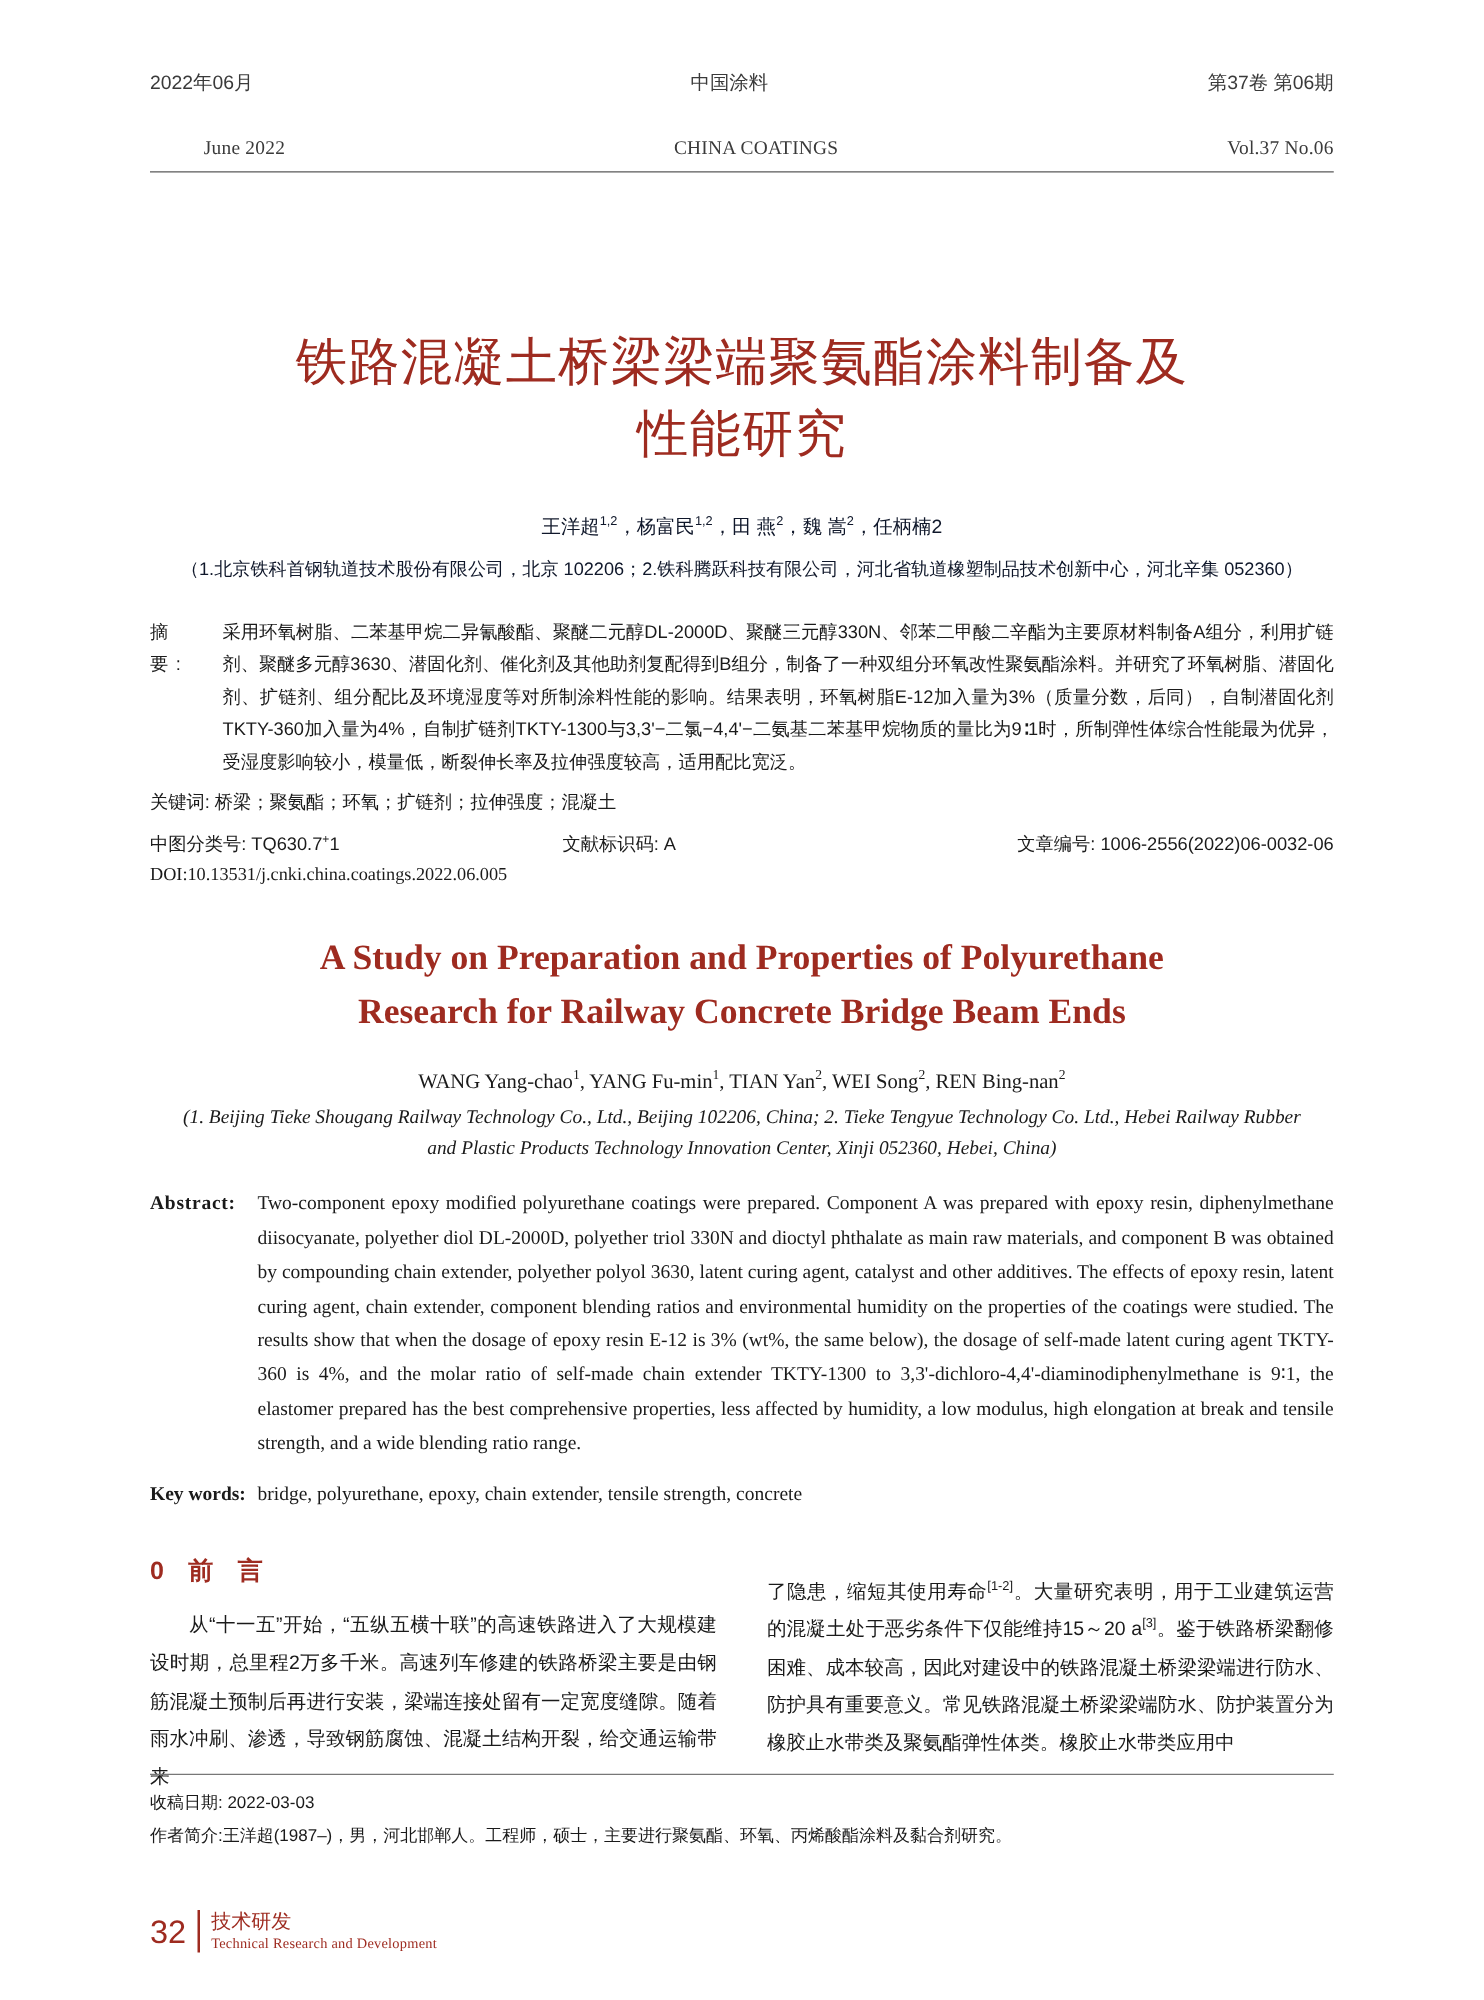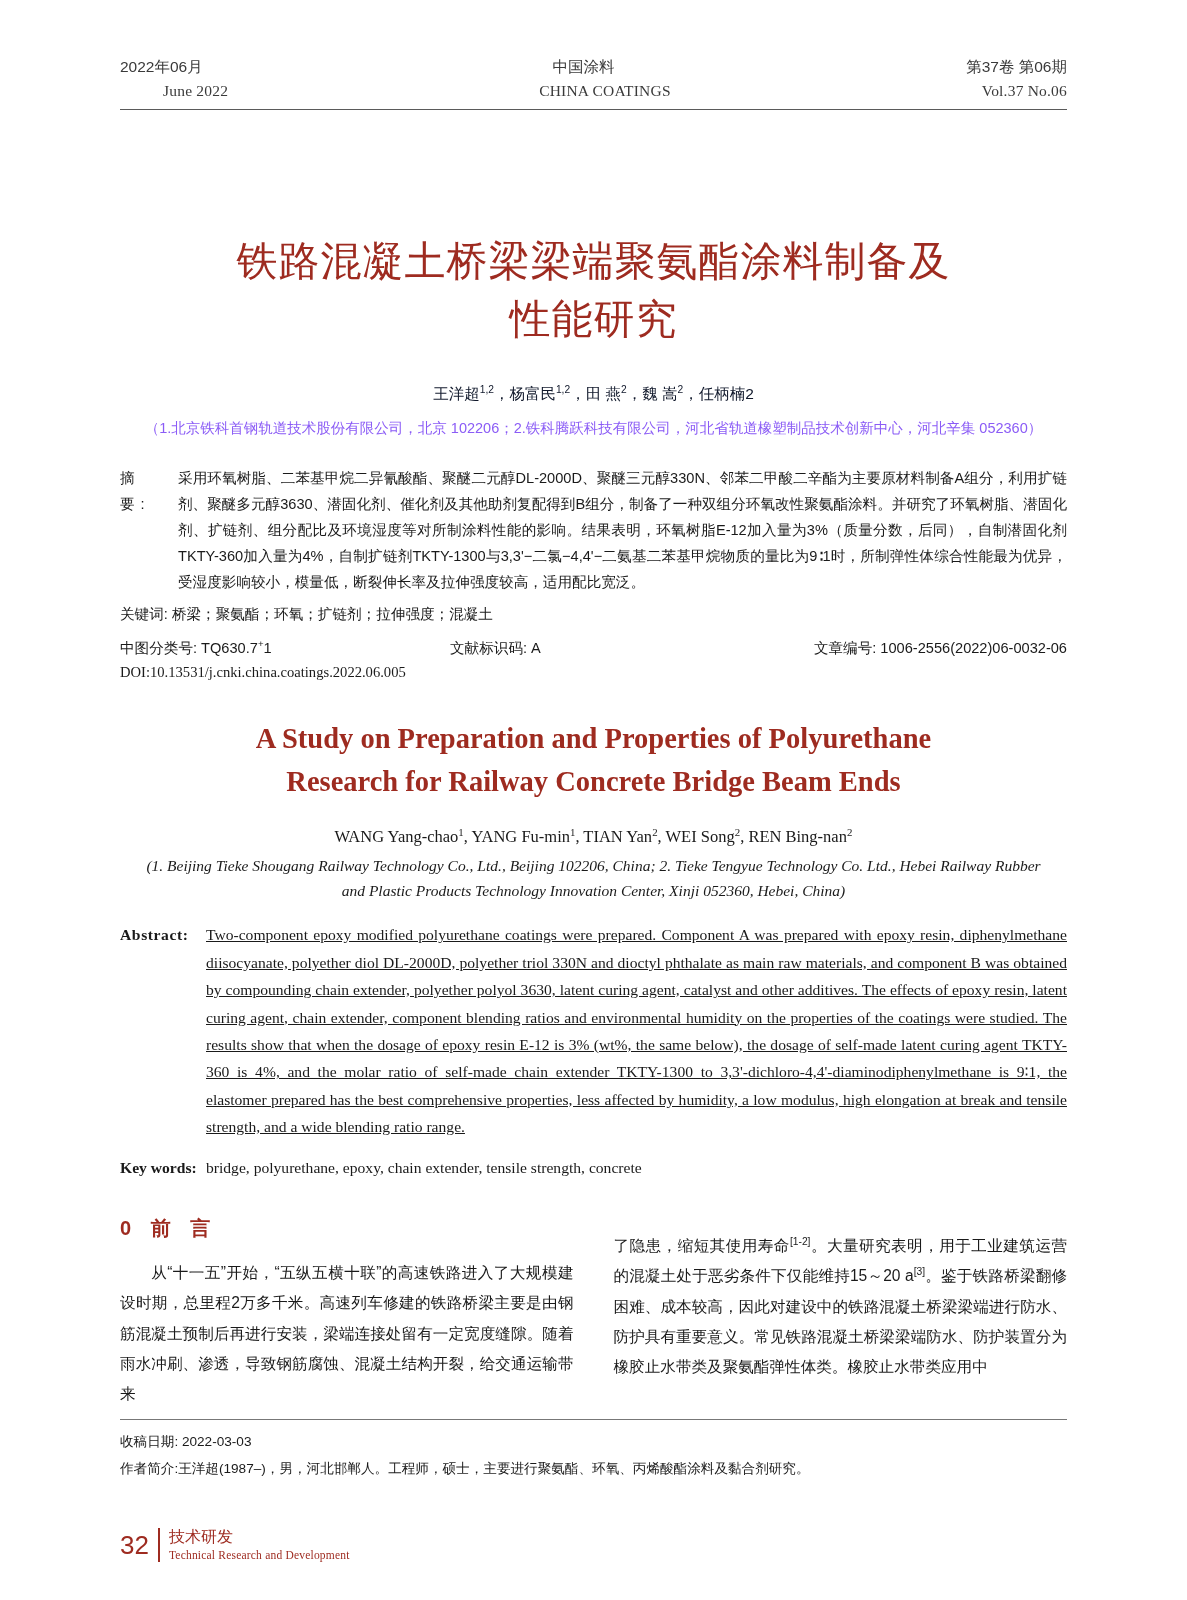--- a/index.html
+++ b/index.html
@@ -27,21 +27,21 @@
   .runhead {
     display: flex;
     justify-content: space-between;
     align-items: flex-start;
     padding-top: 55px;
     font-family: "Liberation Sans", sans-serif;
     font-size: 15.5px;
     color: #3a3a3a;
     line-height: 1.55;
   }
-  .runhead .col { display: flex; flex-direction: column; }
+  .runhead .col { display: flex; flex-direction: column; gap: 28px; }
   .runhead .col.left  { align-items: flex-start; text-align: left; }
   .runhead .col.mid   { align-items: center; text-align: center; }
   .runhead .col.right { align-items: flex-end; text-align: right; }
   .runhead .en { font-family: "Liberation Serif", serif; letter-spacing: .2px; margin-left: 43px; }
   .rule {
     margin-top: 6px;
     border-bottom: 1px solid #5a5a5a;
   }
 
   
@@ -61,21 +61,21 @@
     font-family: "Liberation Sans", sans-serif;
     font-size: 15.5px;
     color: #0f172a;
     line-height: 1.6;
   }
   .affil-cn {
     margin-top: 9px;
     text-align: center;
     font-family: "Liberation Sans", sans-serif;
     font-size: 14.5px;
-    color: #8b5cf6;
+    color: #0f172a;
     line-height: 1.75;
     padding: 0 16px;
   }
   sup { font-size: .66em; vertical-align: super; line-height: 0; }
 
   
   .abs-cn {
     margin-top: 24px;
     font-family: "Liberation Sans", sans-serif;
     font-size: 14.6px;
@@ -144,21 +144,21 @@
     line-height: 1.76;
     text-align: justify;
     display: flex;
   }
   .abs-en .lbl {
     flex: 0 0 auto;
     width: 86px;
     font-weight: bold;
     letter-spacing: .6px;
   }
-  .abs-en .body { flex: 1 1 auto; text-decoration: underline; }
+  .abs-en .body { flex: 1 1 auto; }
   .kw-en {
     margin-top: 14px;
     font-family: "Liberation Serif", serif;
     font-size: 15.6px;
     display: flex;
     line-height: 1.7;
   }
   .kw-en .lbl { flex: 0 0 86px; font-weight: bold; }
 
   

